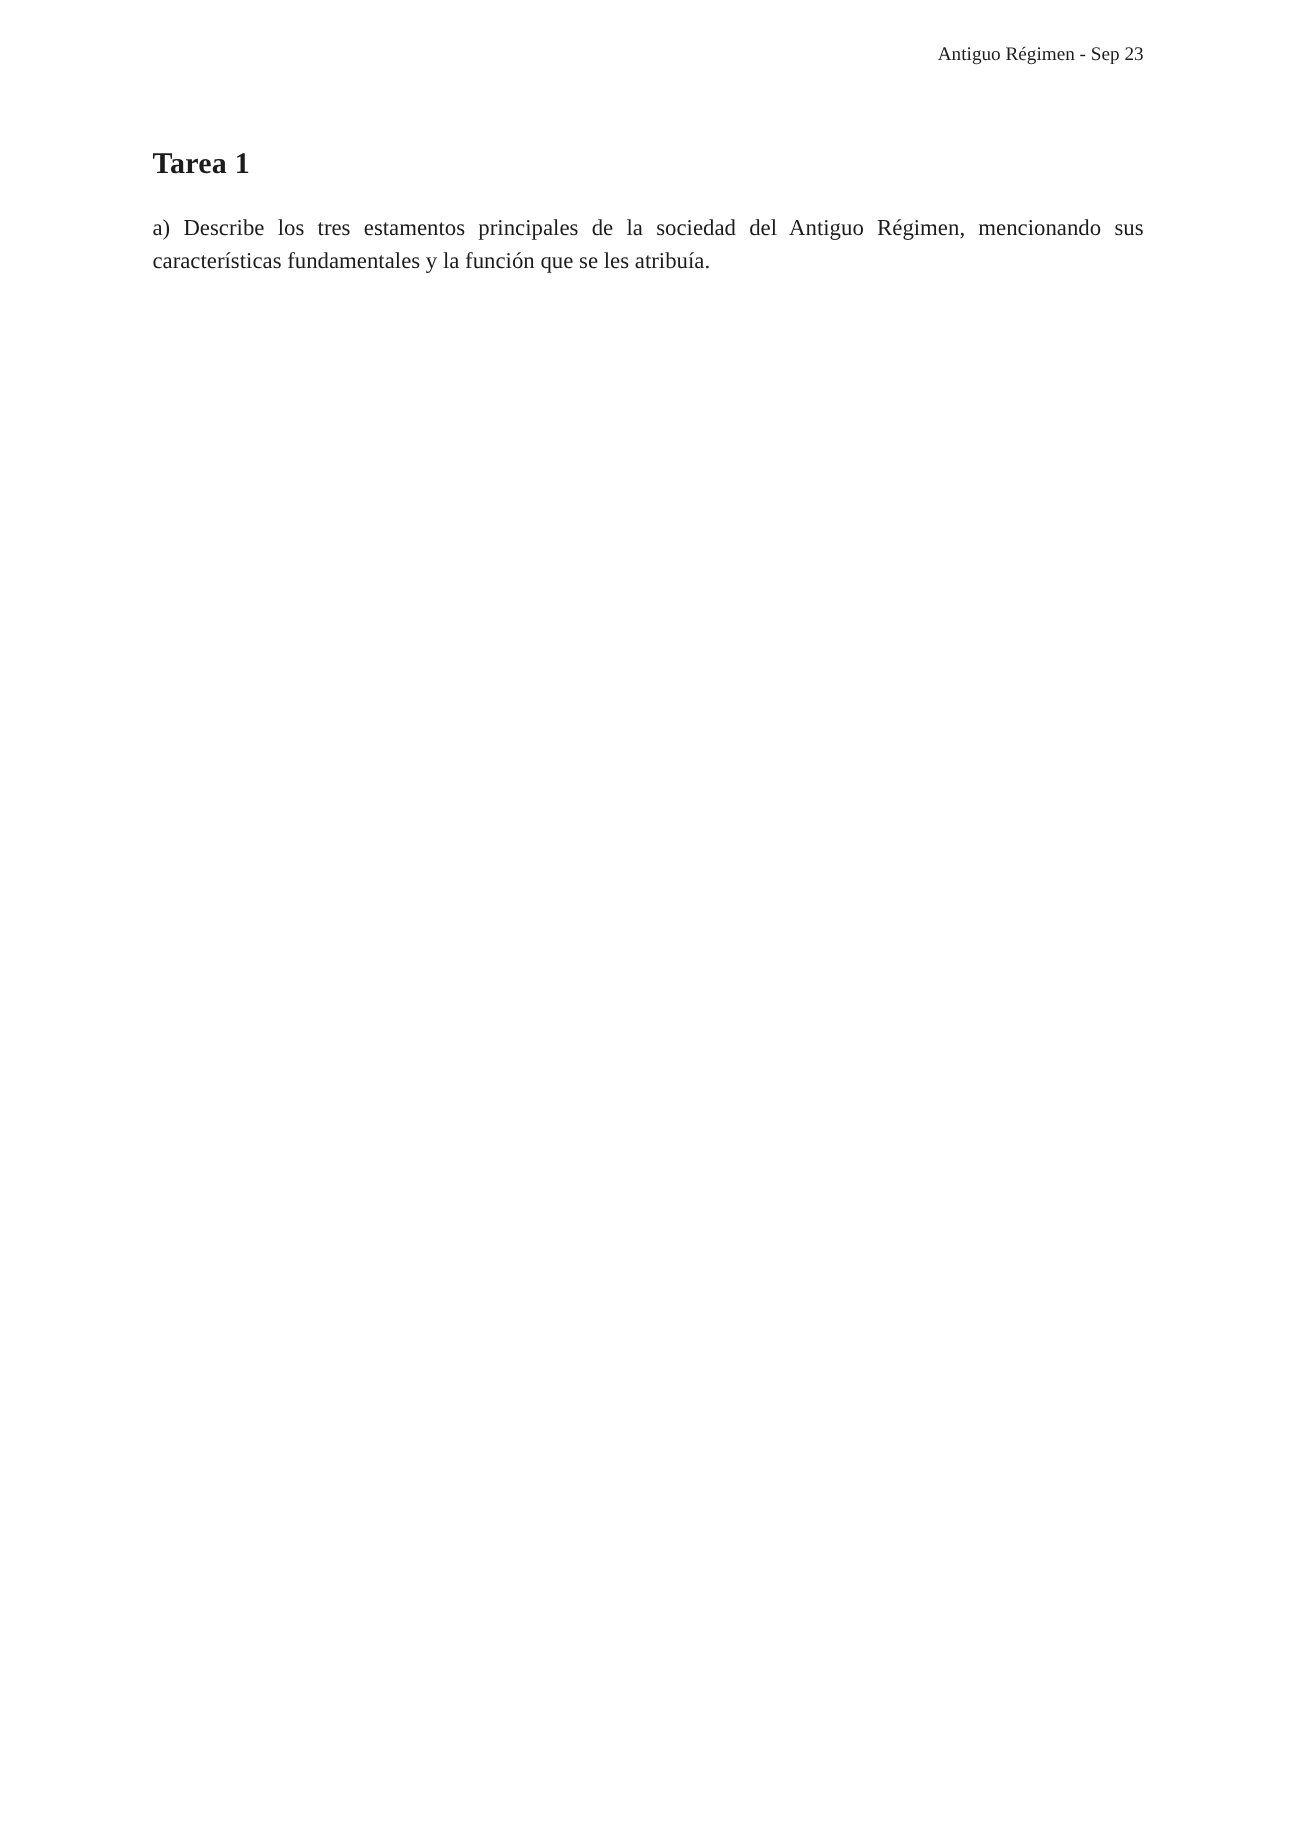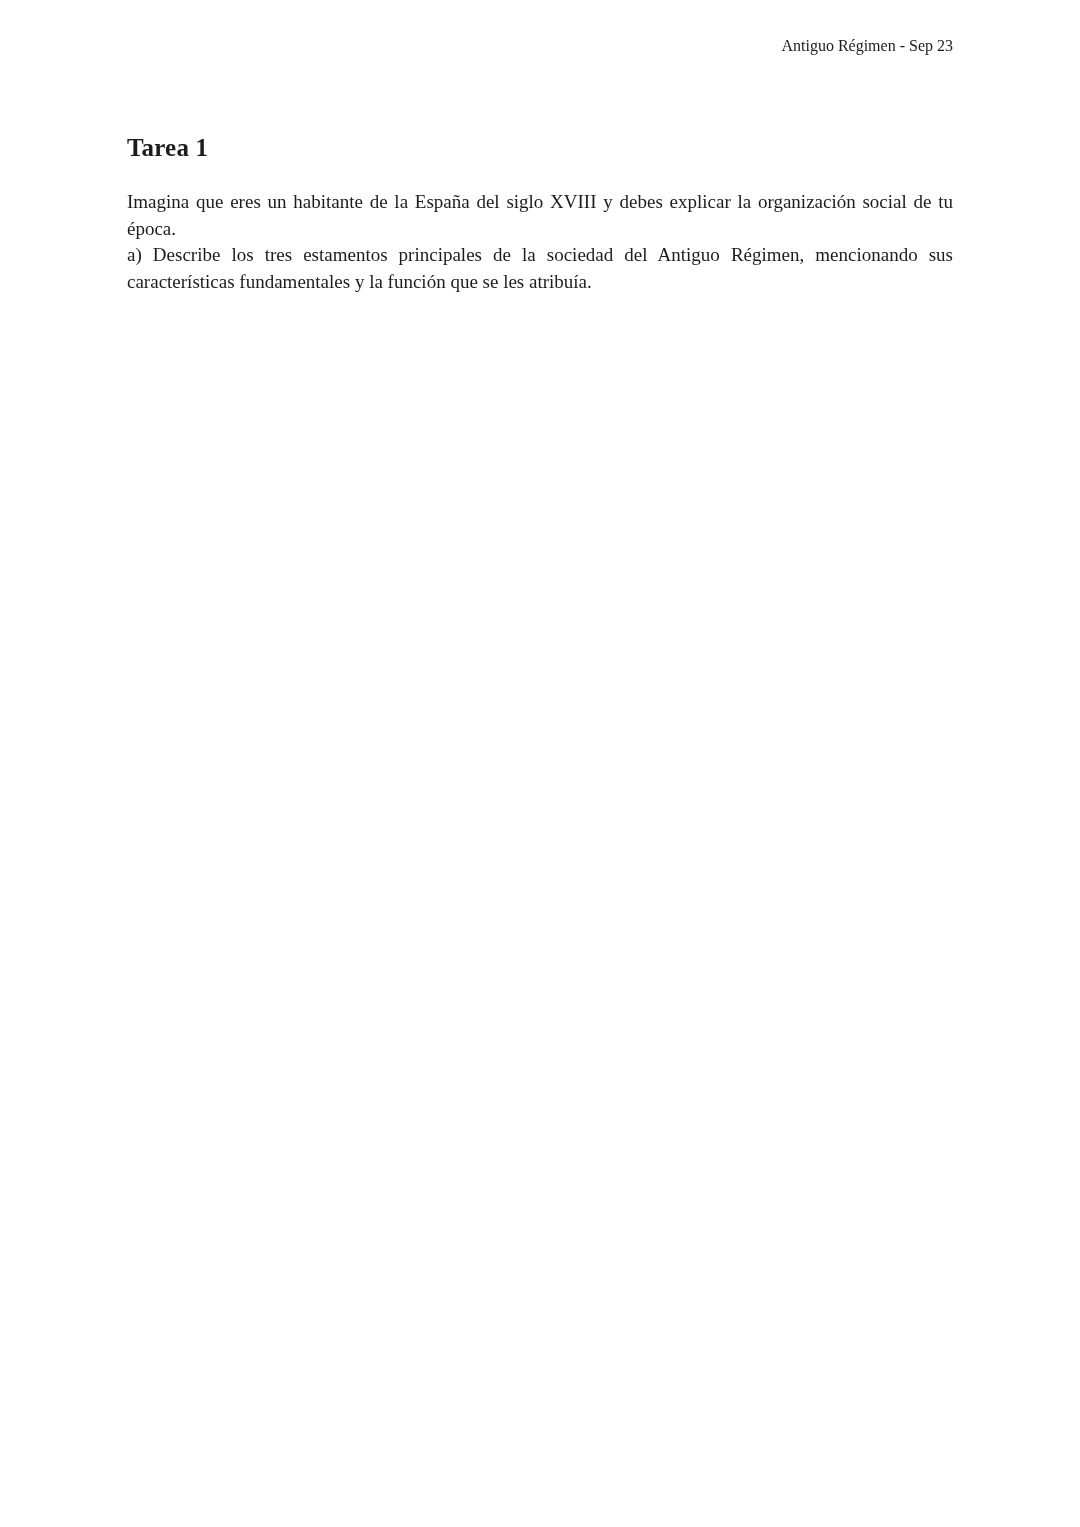--- a/index.html
+++ b/index.html
@@ -26,21 +26,21 @@
   }
   .content {
     position: absolute;
     top: 118px;
     left: 127px;
     width: 826px;
   }
   .task-title {
     font-size: 25px;
     font-weight: bold;
-    margin: 16px 0 27px 0;
+    margin: 5px 0 27px 0;
     letter-spacing: 0.2px;
   }
   .body-text p {
     font-size: 19px;
     line-height: 1.40;
     text-align: justify;
     margin: 0;
   }
   .body-text .bold {
     font-weight: normal;
@@ -61,21 +61,20 @@
 <div class="page">
 
   <div class="running-header">Antiguo Régimen - Sep 23</div>
 
   <div class="content">
 
     <h1 class="task-title">Tarea 1</h1>
 
     <div class="body-text">
 
-      <p><span>Imagina que eres un habitante de la España del siglo XVIII y debes explicar la organización social de tu época.</span></p>
 
       <p><span>a) </span><span class="bold">Describe</span><span> los tres estamentos principales de la sociedad del Antiguo Régimen, mencionando sus características fundamentales y la función que se les atribuía.</span></p>
 
 
 
     </div>
   </div>
 
   <div class="page-footer">2 / 11</div>
 

